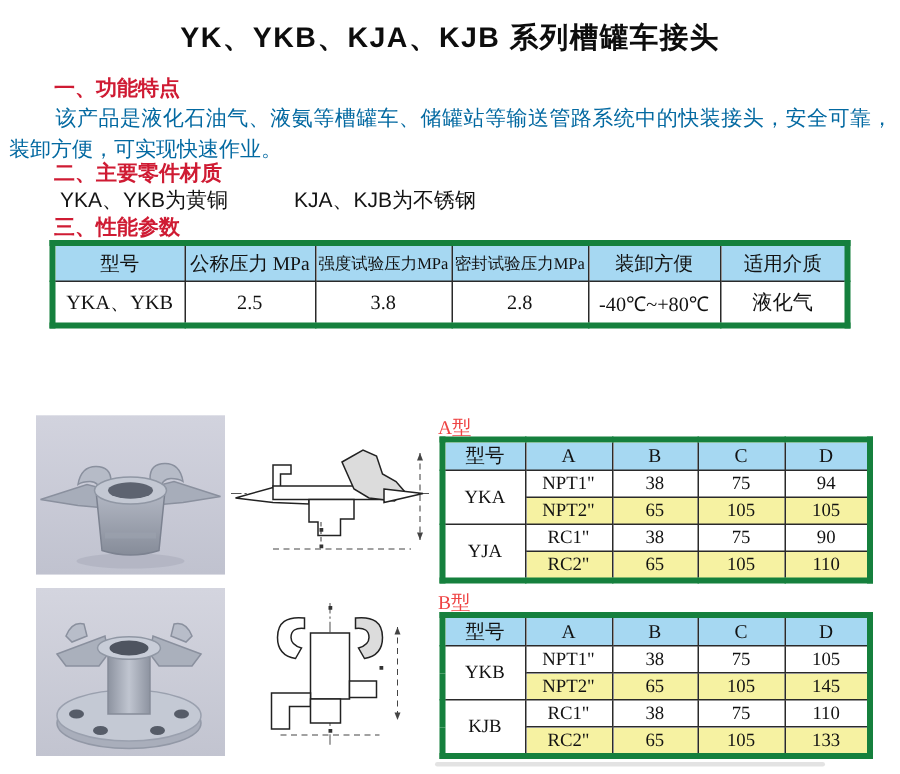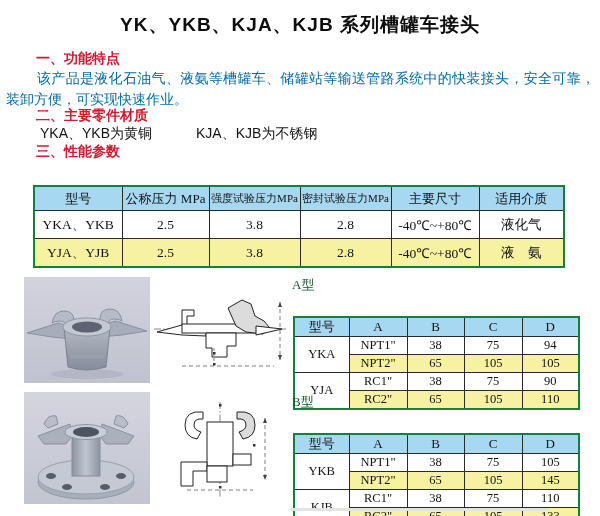--- a/index.html
+++ b/index.html
@@ -14,35 +14,35 @@
   }
   .sec-heading{
     left:36px;font-size:14px;font-weight:bold;color:#cf1b33;white-space:nowrap;
   }
   .body-text{
     top:68px;left:6px;width:589px;font-size:14px;line-height:21px;
     text-indent:31px;color:#0369a1;text-align:justify;
   }
   .materials{top:125px;left:40px;font-size:14px;color:#141414;display:flex;gap:44px;}
   table{border-collapse:collapse;table-layout:fixed;}
-  table.dim, table.perf{border:2px solid #15803d;margin-top:25px;}
+  table.dim, table.perf{border:4px solid #15803d;}
   td,th{
     border:1px solid #2a2a2a;text-align:center;vertical-align:middle;
     padding:0;font-weight:normal;color:#121212;
     font-family:"Liberation Serif",serif;overflow:hidden;white-space:nowrap;
   }
   .perf{width:530px;}
   .perf th{height:23px;font-size:13px;background:#a6d8f2;}
   .perf th.small{font-size:11px;}
   .perf td{height:27px;font-size:13.5px;}
   .dim{width:285px;}
   .dim th{height:18px;font-size:13px;background:#a6d8f2;}
   .dim td{height:17px;font-size:12.5px;}
   .yellow{background:#f6f2a2;}
-  .type-label{font-family:"Liberation Serif",serif;font-size:13px;color:#14532d;}
+  .type-label{font-family:"Liberation Serif",serif;font-size:13px;color:#ef4444;}
   .photo{background:#c9cbd7;}
   .shadow-line{top:508px;left:290px;width:260px;height:3px;background:#e3e3e3;border-radius:2px;}
 </style>
 </head>
 <body>
 
 <div class="page">
 
   <div class="abs page-title">YK、YKB、KJA、KJB 系列槽罐车接头</div>
 
@@ -65,38 +65,30 @@
         <col style="width:91px">
         <col style="width:88px">
         <col style="width:85px">
       </colgroup>
     <tbody>
         <tr>
       <th>型号</th>
       <th>公称压力 MPa</th>
       <th class="small">强度试验压力MPa</th>
       <th class="small">密封试验压力MPa</th>
-      <th>主要尺寸</th>
+      <th>装卸方便</th>
       <th>适用介质</th>
     </tr>
     <tr>
       <td>YKA、YKB</td>
       <td>2.5</td>
       <td>3.8</td>
       <td>2.8</td>
       <td>-40℃~+80℃</td>
       <td>液化气</td>
-    </tr>
-    <tr>
-      <td class="yellow">YJA、YJB</td>
-      <td class="yellow">2.5</td>
-      <td class="yellow">3.8</td>
-      <td class="yellow">2.8</td>
-      <td class="yellow">-40℃~+80℃</td>
-      <td class="yellow">液　氨</td>
     </tr>
   </tbody>
     </table>
 
 
   <svg class="abs photo" style="top:277px;left:24px;" width="126" height="106" viewBox="0 0 126 106" role="img">
     <defs>
       <linearGradient id="bgA" x1="0" y1="0" x2="0" y2="1">
         <stop offset="0" stop-color="#d2d3de"></stop>
           <stop offset="1" stop-color="#c0c2cf"></stop>

